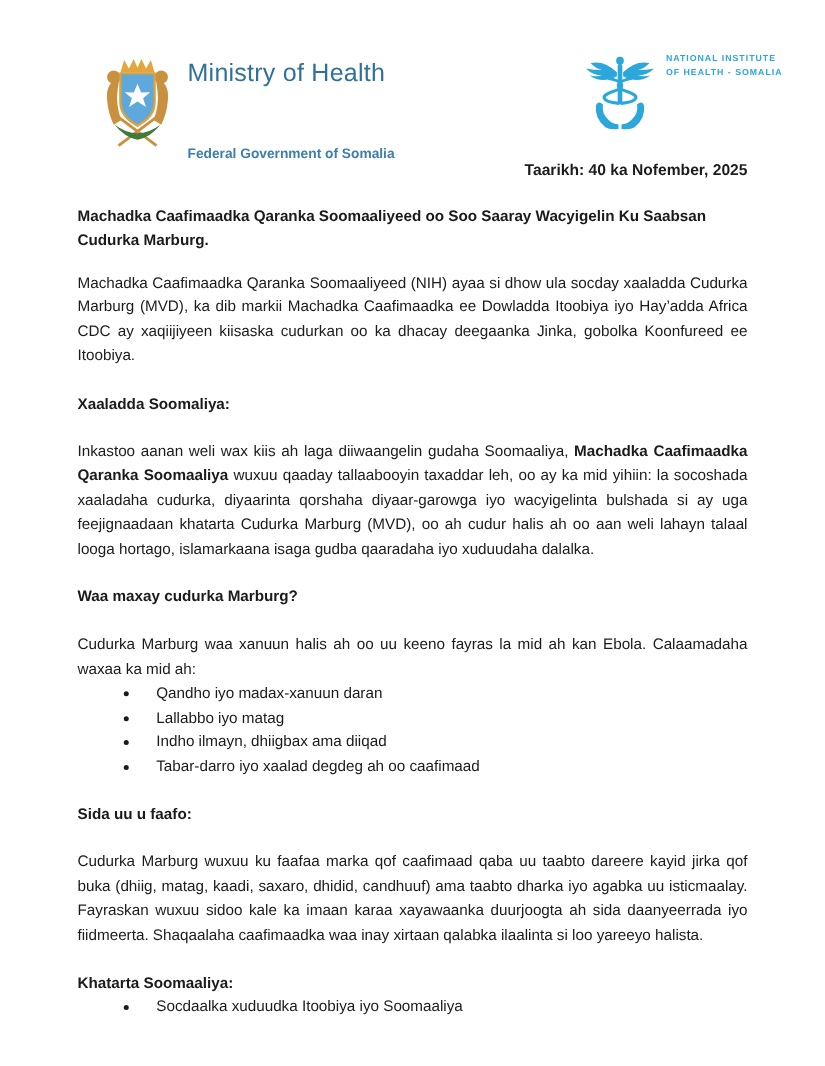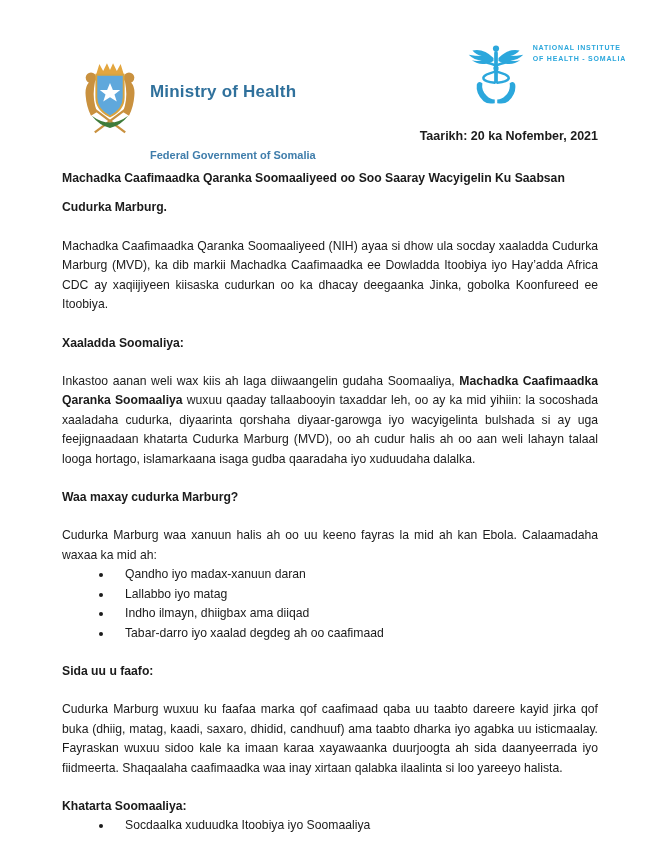--- a/index.html
+++ b/index.html
@@ -6,33 +6,33 @@
   html,body { background:#e8e8e8; }
   .page {
     width:660px; height:853px; margin:0 auto; background:#ffffff;
     font-family:"Liberation Sans", sans-serif; color:#1c1c1c; overflow:hidden;
   }
   
   .header { display:flex; justify-content:space-between; align-items:flex-start;
             padding:36px 34px 0 78px; height:112px; }
   .moh-logo { display:flex; align-items:center; gap:8px; }
   .moh-text { padding-top:14px; }
-  .moh-title { color:#30719c; font-size:17px; font-weight:bold; letter-spacing:0.2px; line-height:19px;margin-top:32px; }
+  .moh-title { color:#30719c; font-size:20px; font-weight:normal; letter-spacing:0.2px; line-height:19px; }
   .moh-sub   { color:#3f7dab; font-size:11px; font-weight:bold; line-height:12px;margin-top:48px; }
   .nih-logo { display:flex; align-items:flex-start; gap:6px; padding-top:6px; }
   .nih-textblock { line-height:1; }
   .nih-acronym { color:#2ba7dc; font-size:44px; font-weight:bold; letter-spacing:1px; line-height:40px; }
   .nih-sub { color:#2ba7dc; font-size:7px; font-weight:bold; letter-spacing:0.8px; line-height:8.5px; margin-top:2px; }
   
   .press-label { text-align:center; font-weight:bold; font-size:12.5px; margin-top:7px; }
   .date-line   { text-align:right; font-weight:bold; font-size:12.5px; margin:17px 62px 0 0; }
   
   .content { margin:21px 62px 0 62px; font-size:12.2px; line-height:19.4px; color:#1b1b1b; }
   .content p { text-align:justify; margin-bottom:19px; }
-  .doc-title { font-weight:bold; text-align:left; margin-bottom:15px; line-height:29px; }
+  .doc-title { font-weight:bold; text-align:left; margin-bottom:15px; line-height:19px; }
   .sec-heading { font-weight:bold; margin-bottom:19px; }
   .sec-heading.tight { margin-bottom:0; }
   .content p.tight { margin-bottom:0; }
   ul.doc-list { list-style:disc outside; margin:0 0 19px 51px; }
   ul.doc-list.last { margin-bottom:0; }
   ul.doc-list li { padding-left:12px; line-height:19.4px; text-align:left; }
 </style>
 </head>
 <body>
 
@@ -82,21 +82,21 @@
         <path d="M70 94 Q83 82 81 67 Q79 60 72 65 Q74 77 65 85 Q59 91 52 91 L52 97 Q64 99 70 94 Z" fill="#2ba7dc"></path>
       </svg>
       <div class="nih-textblock">
         <div class="nih-sub">NATIONAL INSTITUTE</div>
         <div class="nih-sub">OF HEALTH - SOMALIA</div>
       </div>
     </div>
 
   </div>
 
-  <div class="date-line">Taarikh: 20 ka Nofember, 2021</div>
+  <div class="date-line">Taarikh: 40 ka Nofember, 2025</div>
 
   <div class="content">
 
     <div class="doc-title">Machadka Caafimaadka Qaranka Soomaaliyeed oo Soo Saaray Wacyigelin Ku Saabsan Cudurka Marburg.</div>
 
     <p>Machadka Caafimaadka Qaranka Soomaaliyeed (NIH) ayaa si dhow ula socday xaaladda Cudurka Marburg (MVD), ka dib markii Machadka Caafimaadka ee Dowladda Itoobiya iyo Hay’adda Africa CDC ay xaqiijiyeen kiisaska cudurkan oo ka dhacay deegaanka Jinka, gobolka Koonfureed ee Itoobiya.</p>
 
     <div class="sec-heading">Xaaladda Soomaliya:</div>
     <p><span>Inkastoo aanan weli wax kiis ah laga diiwaangelin gudaha Soomaaliya, </span><strong>Machadka Caafimaadka Qaranka Soomaaliya</strong><span> wuxuu qaaday tallaabooyin taxaddar leh, oo ay ka mid yihiin: la socoshada xaaladaha cudurka, diyaarinta qorshaha diyaar-garowga iyo wacyigelinta bulshada si ay uga feejignaadaan khatarta Cudurka Marburg (MVD), oo ah cudur halis ah oo aan weli lahayn talaal looga hortago, islamarkaana isaga gudba qaaradaha iyo xuduudaha dalalka.</span></p>
 

